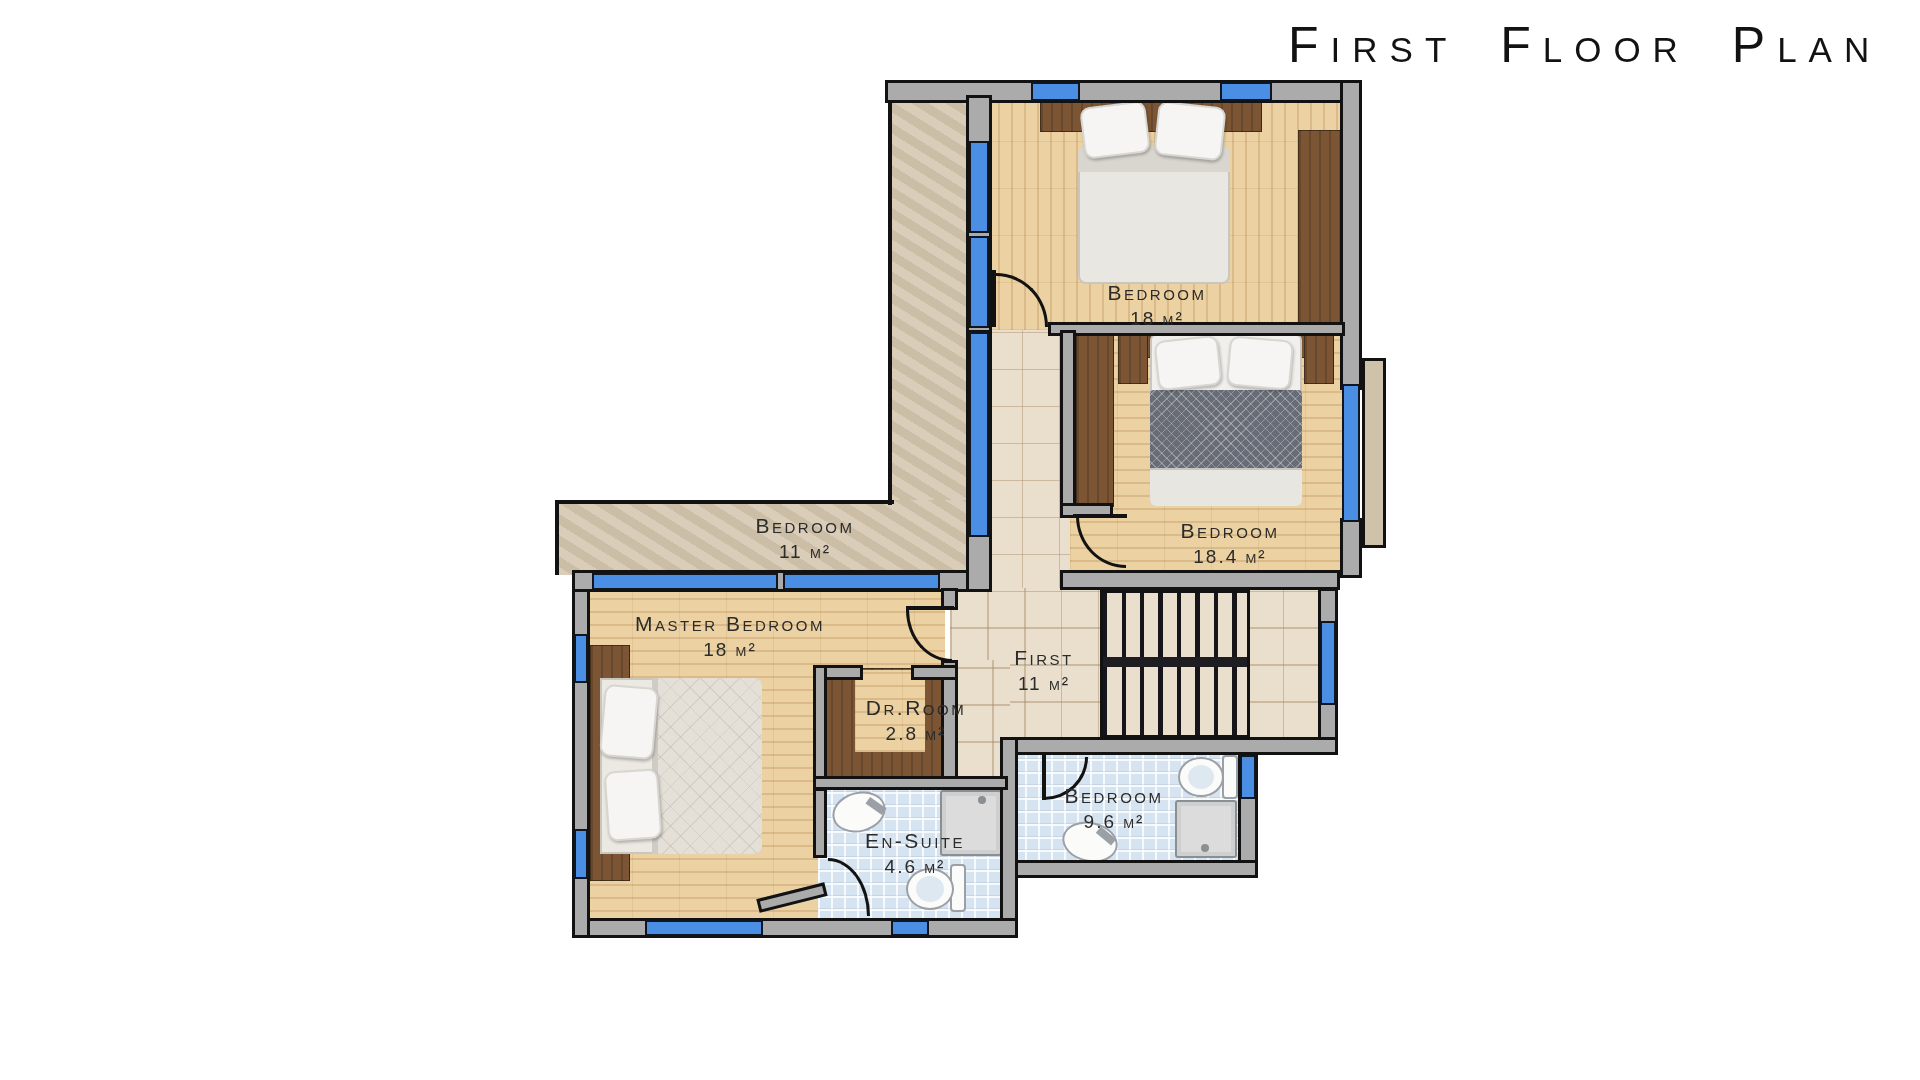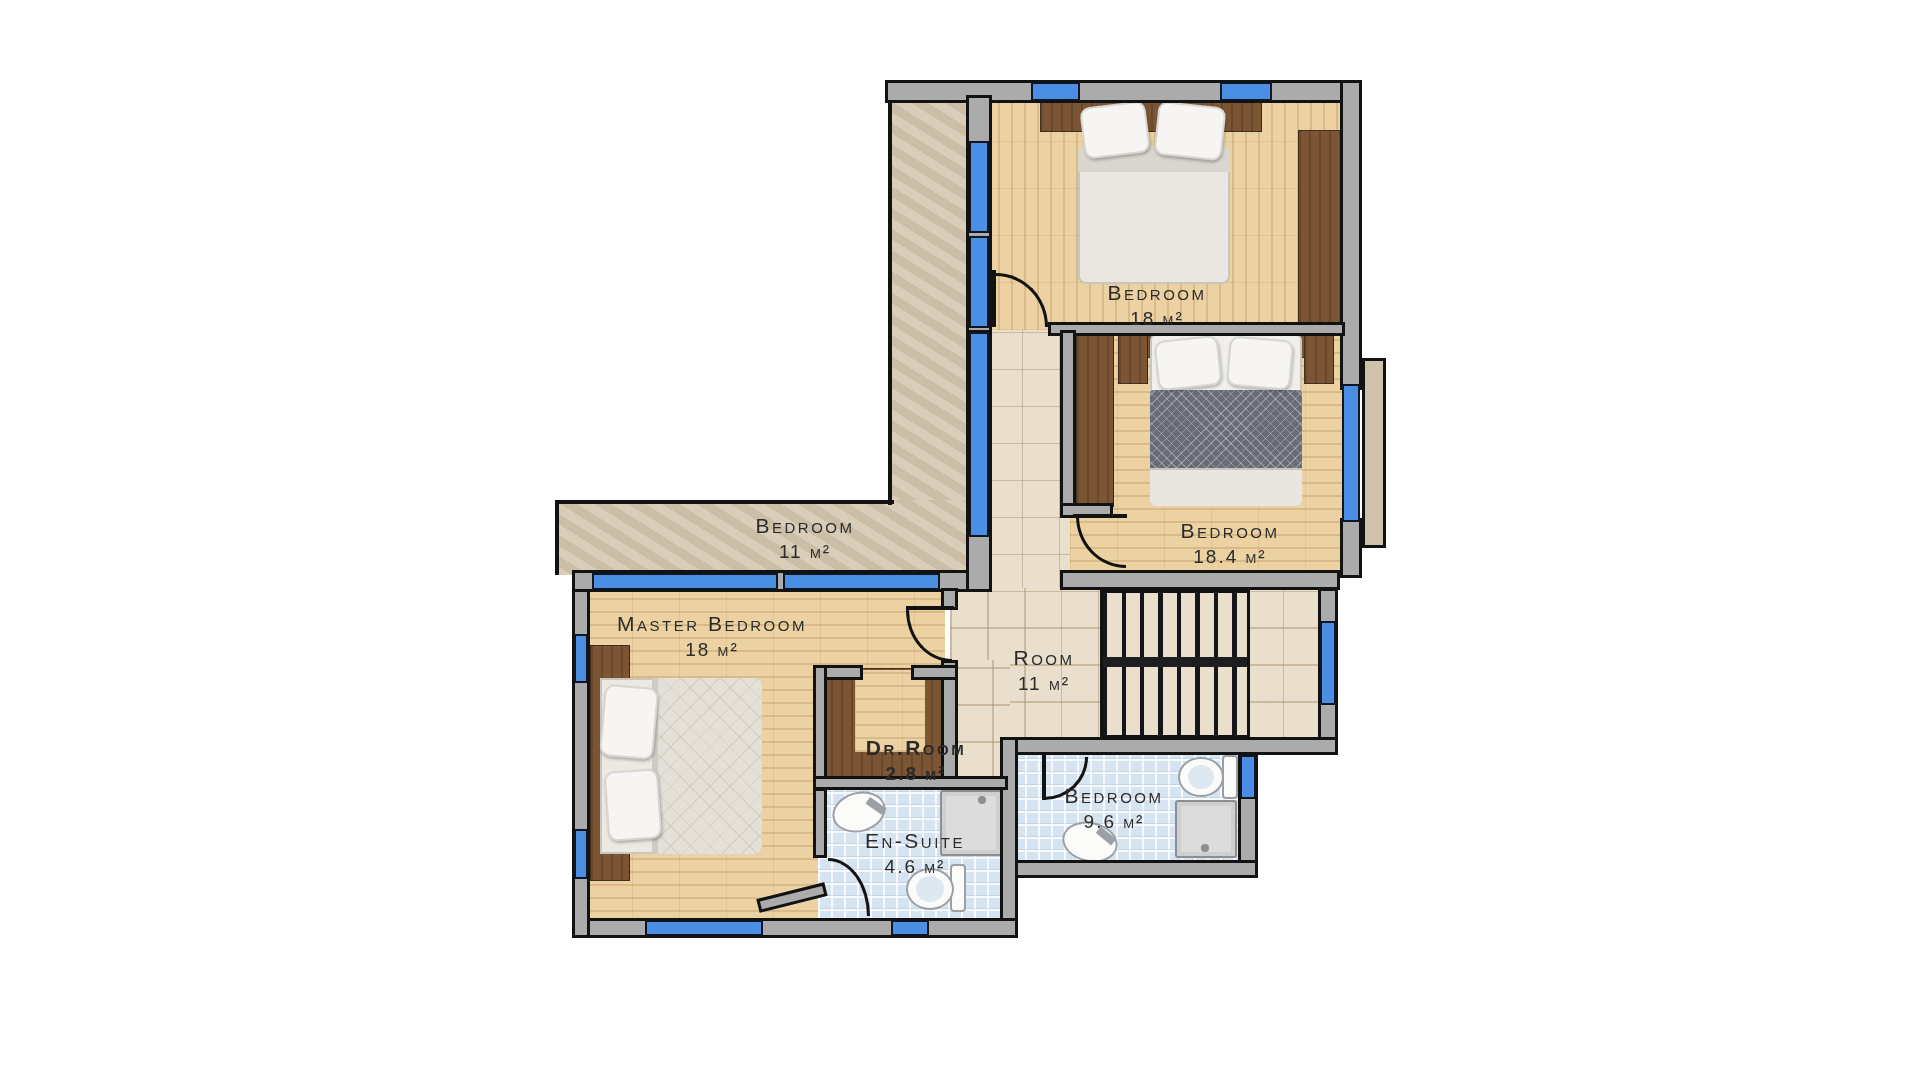--- a/index.html
+++ b/index.html
@@ -41,20 +41,21 @@
   .tray{position:absolute;background:#dcdcdc;border:2px solid #8a8f94;box-shadow:inset 0 0 0 4px #cfcfcf;box-sizing:border-box;z-index:2;border-radius:3px;}
   .drain{position:absolute;width:8px;height:8px;border-radius:50%;background:#8a8f94;z-index:3;}
   .pillow{position:absolute;background:#f6f5f3;border:2px solid #d8d6d1;border-radius:10px;box-shadow:1px 2px 3px rgba(0,0,0,.25);box-sizing:border-box;}
   .stairs{position:absolute;z-index:2;box-sizing:border-box;}
 </style>
 </head>
 <body>
 
 <div id="canvas">
 
+  <div id="title">First Floor Plan</div>
 
   <div class="floor wood-v" style="left:985px;top:95px;width:360px;height:235px;"></div>
   <div class="floor wood-h" style="left:1070px;top:332px;width:278px;height:243px;"></div>
   <div class="floor tile-hall" style="left:985px;top:330px;width:85px;height:262px;"></div>
   <div class="floor tile-hall" style="left:950px;top:588px;width:372px;height:152px;"></div>
   <div class="floor tile-hall" style="left:955px;top:660px;width:55px;height:120px;"></div>
   <div class="floor wood-h" style="left:585px;top:585px;width:360px;height:340px;"></div>
   <div class="floor dkwood" style="left:820px;top:668px;width:135px;height:115px;z-index:2;"></div>
   <div class="floor wood-h" style="left:855px;top:670px;width:70px;height:82px;z-index:2;"></div>
   <div class="floor tile-bath" style="left:818px;top:788px;width:190px;height:136px;"></div>
@@ -179,29 +180,29 @@
     <div class="ar">18 m²</div>
   </div>
   <div class="lbl" style="left:1160px;top:518px;width:140px;">
     <div class="nm">Bedroom</div>
     <div class="ar">18.4 m²</div>
   </div>
   <div class="lbl" style="left:725px;top:513px;width:160px;">
     <div class="nm">Bedroom</div>
     <div class="ar">11 m²</div>
   </div>
-  <div class="lbl" style="left:612px;top:611px;width:200px;">
+  <div class="lbl" style="left:630px;top:611px;width:200px;">
     <div class="nm">Master Bedroom</div>
     <div class="ar">18 m²</div>
   </div>
   <div class="lbl" style="left:984px;top:645px;width:120px;">
-    <div class="nm">Room</div>
+    <div class="nm">First</div>
     <div class="ar">11 m²</div>
   </div>
-  <div class="lbl" style="left:846px;top:735px;width:140px;font-weight:bold;">
+  <div class="lbl" style="left:846px;top:695px;width:140px;">
     <div class="nm">Dr.Room</div>
     <div class="ar">2.8 m²</div>
   </div>
   <div class="lbl" style="left:845px;top:828px;width:140px;">
     <div class="nm">En-Suite</div>
     <div class="ar">4.6 m²</div>
   </div>
   <div class="lbl" style="left:1044px;top:783px;width:140px;">
     <div class="nm">Bedroom</div>
     <div class="ar">9.6 m²</div>

